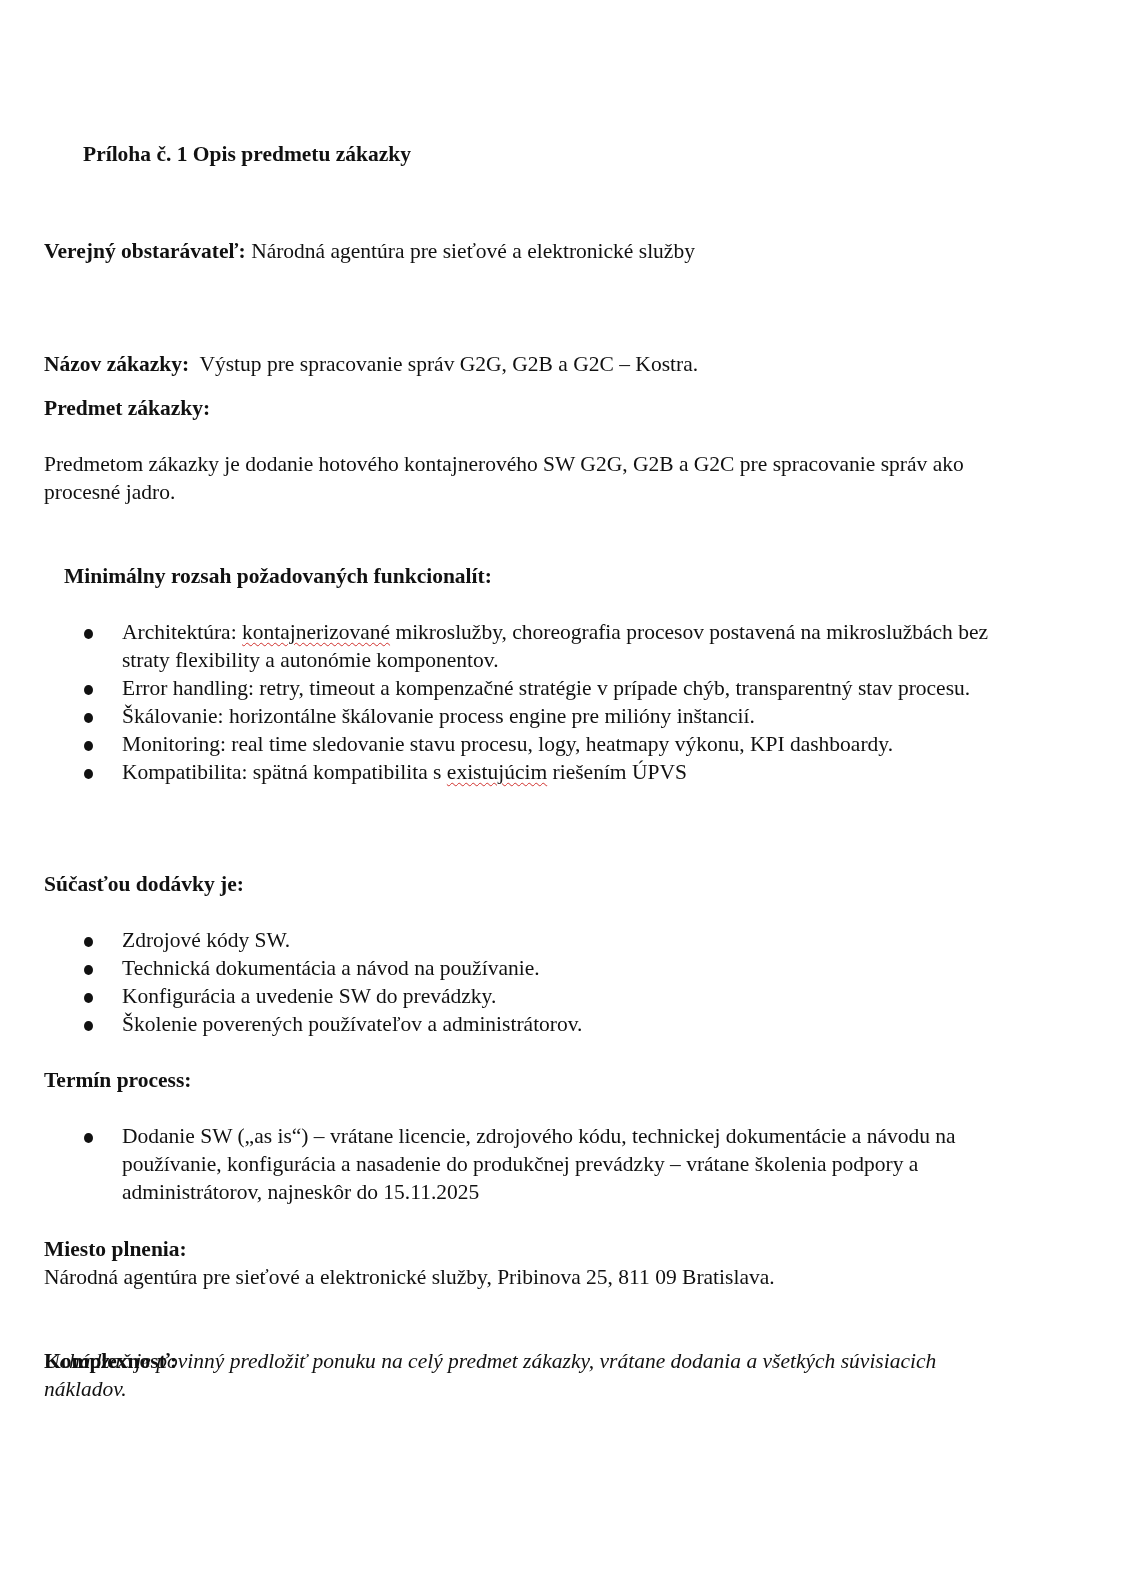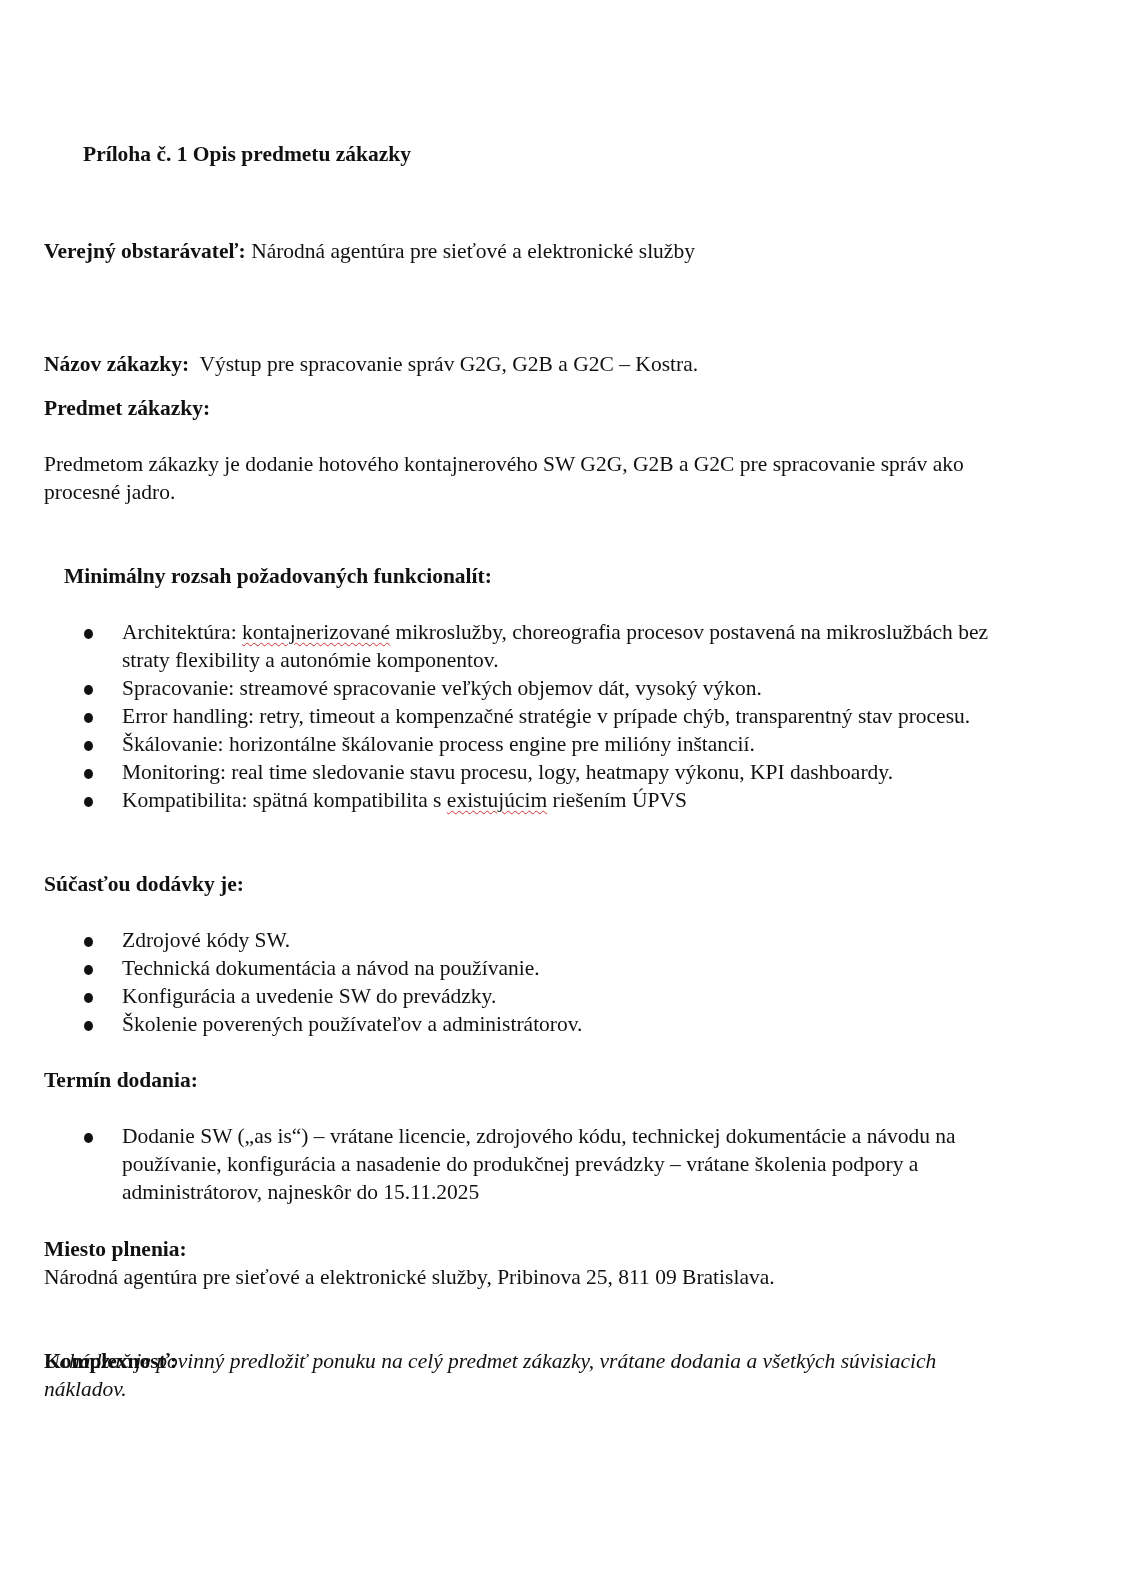--- a/index.html
+++ b/index.html
@@ -45,37 +45,36 @@
     <span class="b">Názov zákazky:</span><span style="white-space:pre;">  Výstup pre spracovanie správ G2G, G2B a G2C – Kostra.</span>
   </p>
 
   <p class="block b" style="top:394px;">Predmet zákazky:</p>
   <p class="block" style="top:450px; width:980px;">Predmetom zákazky je dodanie hotového kontajnerového SW G2G, G2B a G2C pre spracovanie správ ako procesné jadro.</p>
 
   <p class="block b" style="top:562px;margin-left:20px;">Minimálny rozsah požadovaných funkcionalít:</p>
 
   <ul class="bullets block" style="top:618px; left:0; width:990px;">
     <li><span class="dot"></span><span>Architektúra: </span><span class="squiggle">kontajnerizované</span><span> mikroslužby, choreografia procesov postavená na mikroslužbách bez straty flexibility a autonómie komponentov.</span></li>
-    <li><span class="dot"></span><span>Spracovanie: streamové spracovanie veľkých objemov dát, vysoký výkon.</span></li>
     <li><span class="dot"></span><span>Error handling: retry, timeout a kompenzačné stratégie v prípade chýb, transparentný stav procesu.</span></li>
     <li><span class="dot"></span><span>Škálovanie: horizontálne škálovanie process engine pre milióny inštancií.</span></li>
     <li><span class="dot"></span><span>Monitoring: real time sledovanie stavu procesu, logy, heatmapy výkonu, KPI dashboardy.</span></li>
     <li><span class="dot"></span><span>Kompatibilita: spätná kompatibilita s </span><span class="squiggle">existujúcim</span><span> riešením ÚPVS</span></li>
   </ul>
 
   <p class="block b" style="top:870px;">Súčasťou dodávky je:</p>
 
   <ul class="bullets block" style="top:926px;">
     <li><span class="dot"></span><span>Zdrojové kódy SW.</span></li>
     <li><span class="dot"></span><span>Technická dokumentácia a návod na používanie.</span></li>
     <li><span class="dot"></span><span>Konfigurácia a uvedenie SW do prevádzky.</span></li>
     <li><span class="dot"></span><span>Školenie poverených používateľov a administrátorov.</span></li>
   </ul>
 
-  <p class="block b" style="top:1066px;">Termín dodania:</p>
+  <p class="block b" style="top:1066px;">Termín process:</p>
 
   <ul class="bullets block" style="top:1122px; width:960px;">
     <li><span class="dot"></span><span>Dodanie SW („as is“) – vrátane licencie, zdrojového kódu, technickej dokumentácie a návodu na používanie, konfigurácia a nasadenie do produkčnej prevádzky – vrátane školenia podpory a administrátorov, najneskôr do 15.11.2025</span></li>
   </ul>
 
   <p class="block b" style="top:1235px;">Miesto plnenia:</p>
   <p class="block" style="top:1263px;">Národná agentúra pre sieťové a elektronické služby, Pribinova 25, 811 09 Bratislava.</p>
 
   <p class="block b" style="top:1347px;">Komplexnosť:</p>
   <p class="block" style="top:1347px; width:960px;font-style:italic;">Uchádzač je povinný predložiť ponuku na celý predmet zákazky, vrátane dodania a všetkých súvisiacich nákladov.</p>

